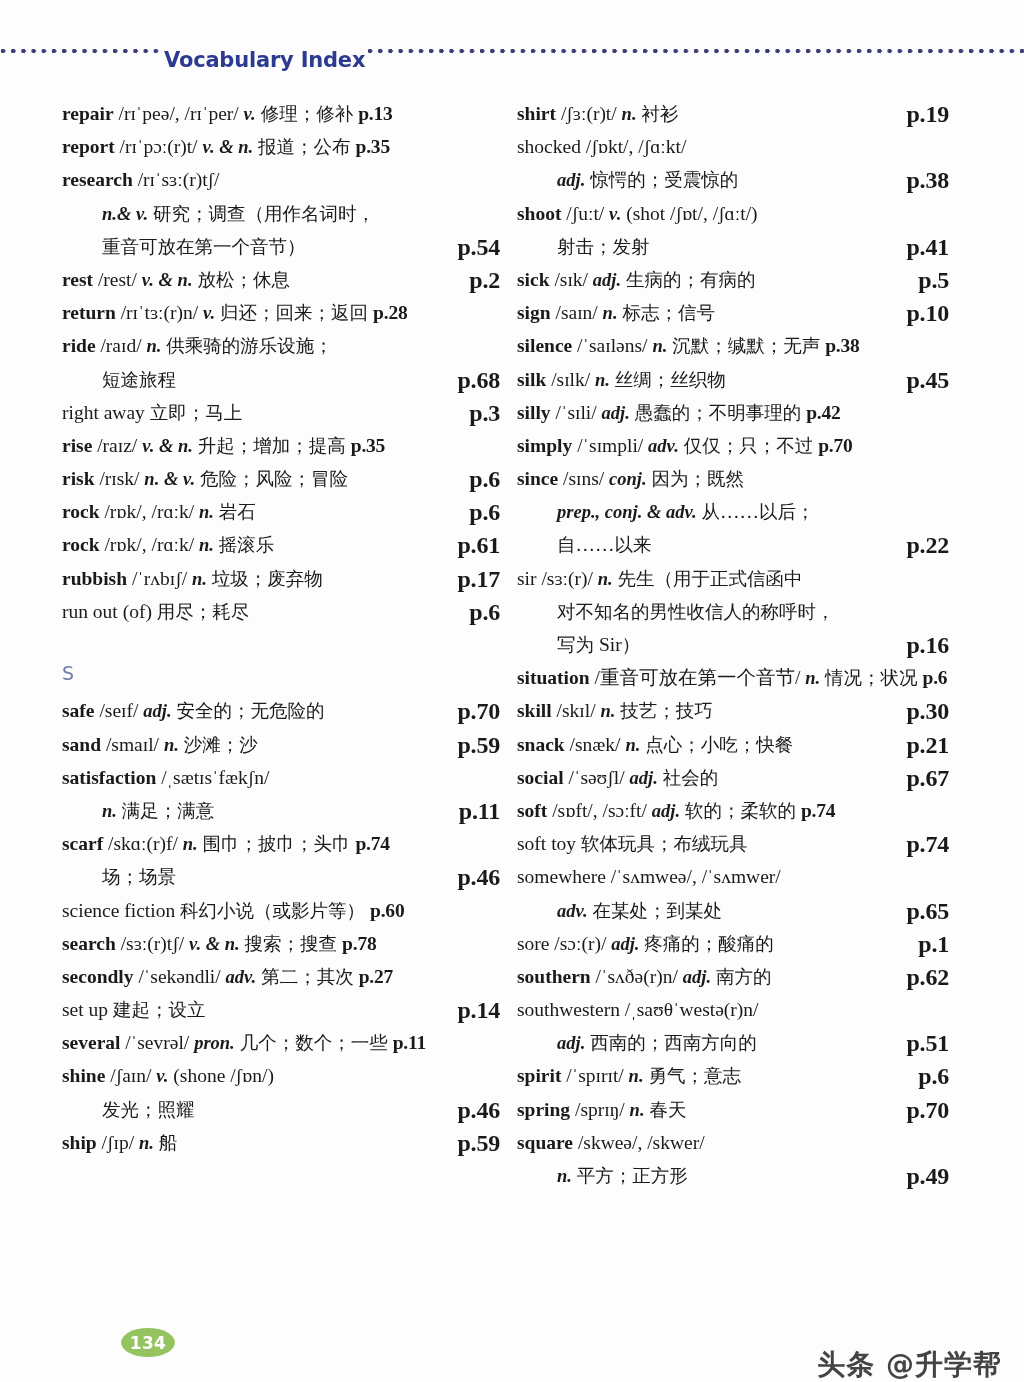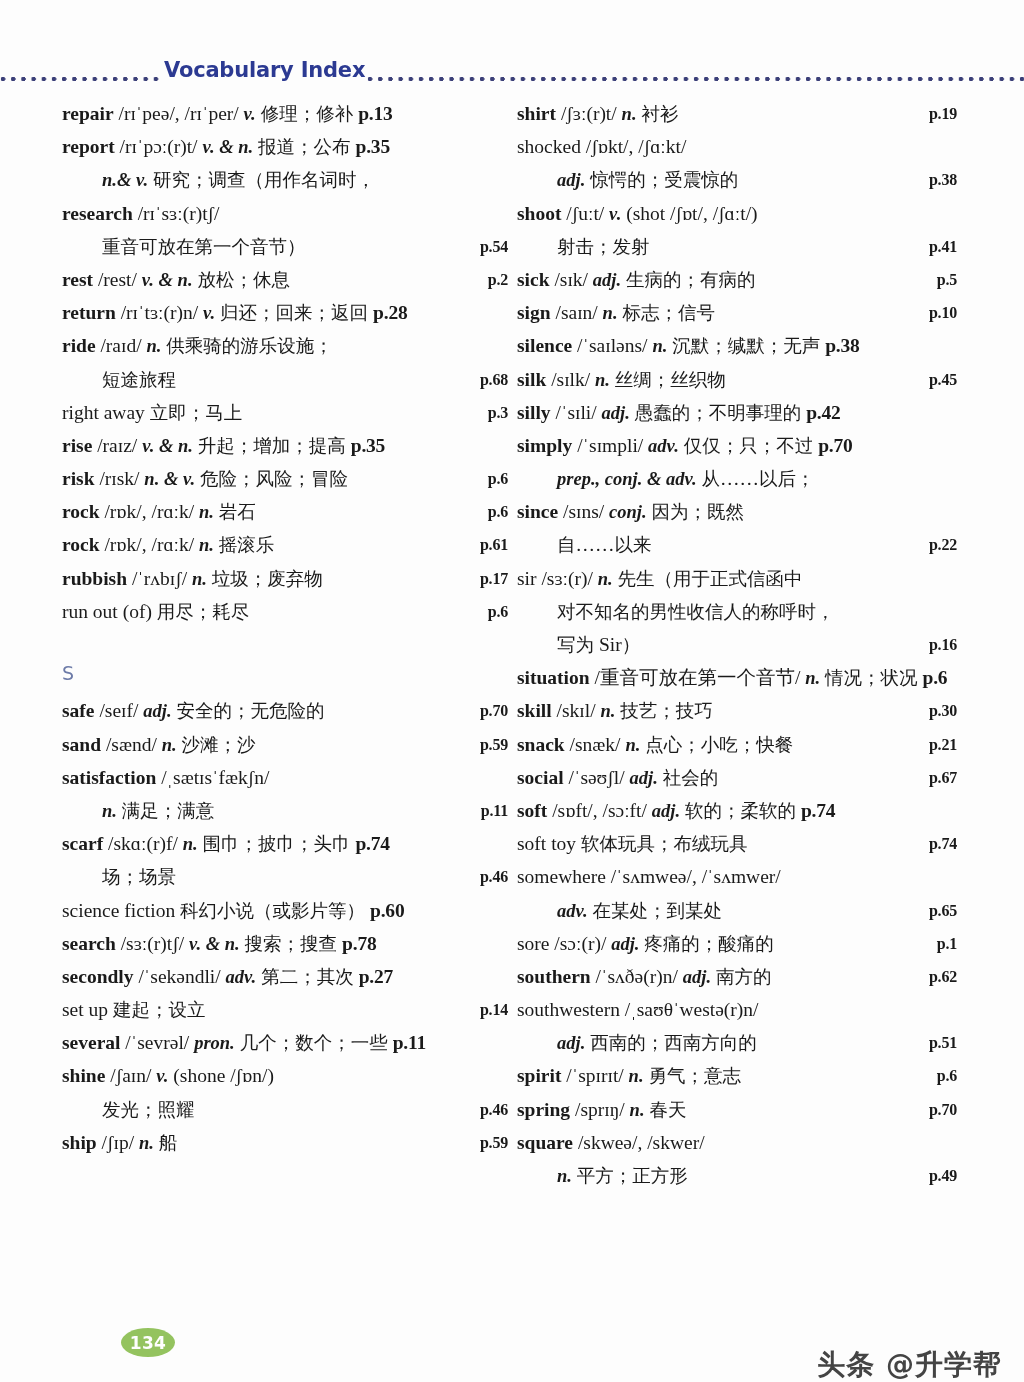--- a/index.html
+++ b/index.html
@@ -23,21 +23,21 @@
   }
 
   
   .header {
     position: absolute;
     top: 48px;
     left: 0;
     width: 1024px;
     height: 34px;
     display: flex;
-    align-items: flex-end;
+    align-items: flex-start;
     overflow: hidden;
   }
   .dots {
     flex: 0 0 auto;
     height: 6px;
     background-image: radial-gradient(circle at 3px 3px, #3b3f78 2.1px, rgba(0,0,0,0) 2.4px);
     background-size: 10.2px 6px;
     background-repeat: repeat-x;
   }
   .dots-left { width: 162px; }
@@ -84,24 +84,24 @@
   .entry .line {
     position: relative;
     display: block;
     height: 33.2px;
   }
   .entry .line.cont {
     padding-left: 40px;
   }
   .pg {
     position: absolute;
-    right: 0;
+    right: 8px;
     top: 0;
     font-weight: 700;
-    font-size: 16px;
+    font-size: 24px;
     letter-spacing: -0.2px;
   }
   
   .pg-inline {
     font-weight: 700;
     font-size: 19.5px;
     letter-spacing: -0.2px;
     margin-left: 5px;
   }
 
@@ -171,22 +171,22 @@
 
   <div class="columns">
     <div class="col col-left" id="col-left">
         <div class="entry">
           <div class="line"><span class="hw">repair</span> <span class="ipa">/rɪˈpeə/, /rɪˈper/ </span><span class="pos">v.</span><span class="ipa"> </span><span class="zh">修理；修补</span><span class="pg-inline">p.13</span></div>
         </div>
         <div class="entry">
           <div class="line"><span class="hw">report</span> <span class="ipa">/rɪˈpɔː(r)t/ </span><span class="pos">v. &amp; n.</span><span class="ipa"> </span><span class="zh">报道；公布</span><span class="pg-inline">p.35</span></div>
         </div>
         <div class="entry">
+          <div class="line"><span class="hw">research</span> <span class="ipa">/rɪˈsɜː(r)tʃ/</span></div>
           <div class="line cont"><span class="pos">n.&amp; v.</span><span class="ipa"> </span><span class="zh">研究；调查（用作名词时，</span></div>
-          <div class="line"><span class="hw">research</span> <span class="ipa">/rɪˈsɜː(r)tʃ/</span></div>
           <div class="line cont"><span class="zh">重音可放在第一个音节）</span><span class="pg">p.54</span></div>
         </div>
         <div class="entry">
           <div class="line"><span class="hw">rest</span> <span class="ipa">/rest/ </span><span class="pos">v. &amp; n.</span><span class="ipa"> </span><span class="zh">放松；休息</span><span class="pg">p.2</span></div>
         </div>
         <div class="entry">
           <div class="line"><span class="hw">return</span> <span class="ipa">/rɪˈtɜː(r)n/ </span><span class="pos">v.</span><span class="ipa"> </span><span class="zh">归还；回来；返回</span><span class="pg-inline">p.28</span></div>
         </div>
         <div class="entry">
           <div class="line"><span class="hw">ride</span> <span class="ipa">/raɪd/ </span><span class="pos">n.</span><span class="ipa"> </span><span class="zh">供乘骑的游乐设施；</span></div>
@@ -212,21 +212,21 @@
         </div>
         <div class="entry">
           <div class="line"><span class="ipa">run out (of) </span><span class="zh">用尽；耗尽</span><span class="pg">p.6</span></div>
         </div>
         <div class="spacer-line"></div>
         <div class="sect-letter">S</div>
         <div class="entry">
           <div class="line"><span class="hw">safe</span> <span class="ipa">/seɪf/ </span><span class="pos">adj.</span><span class="ipa"> </span><span class="zh">安全的；无危险的</span><span class="pg">p.70</span></div>
         </div>
         <div class="entry">
-          <div class="line"><span class="hw">sand</span> <span class="ipa">/sænd/ </span><span class="pos">n.</span><span class="ipa"> </span><span class="zh">沙滩；沙</span><span class="pg">p.59</span></div>
+          <div class="line"><span class="hw">sand</span> <span class="ipa">/smaɪl/ </span><span class="pos">n.</span><span class="ipa"> </span><span class="zh">沙滩；沙</span><span class="pg">p.59</span></div>
         </div>
         <div class="entry">
           <div class="line"><span class="hw">satisfaction</span> <span class="ipa">/ˌsætɪsˈfækʃn/</span></div>
           <div class="line cont"><span class="pos">n.</span><span class="ipa"> </span><span class="zh">满足；满意</span><span class="pg">p.11</span></div>
         </div>
         <div class="entry">
           <div class="line"><span class="hw">scarf</span> <span class="ipa">/skɑː(r)f/ </span><span class="pos">n.</span><span class="ipa"> </span><span class="zh">围巾；披巾；头巾</span><span class="pg-inline">p.74</span></div>
         </div>
         <div class="entry">
           <div class="line cont"><span class="zh">场；场景</span><span class="pg">p.46</span></div>
@@ -278,22 +278,22 @@
         <div class="entry">
           <div class="line"><span class="hw">silk</span> <span class="ipa">/sɪlk/ </span><span class="pos">n.</span><span class="ipa"> </span><span class="zh">丝绸；丝织物</span><span class="pg">p.45</span></div>
         </div>
         <div class="entry">
           <div class="line"><span class="hw">silly</span> <span class="ipa">/ˈsɪli/ </span><span class="pos">adj.</span><span class="ipa"> </span><span class="zh">愚蠢的；不明事理的</span><span class="pg-inline">p.42</span></div>
         </div>
         <div class="entry">
           <div class="line"><span class="hw">simply</span> <span class="ipa">/ˈsɪmpli/ </span><span class="pos">adv.</span><span class="ipa"> </span><span class="zh">仅仅；只；不过</span><span class="pg-inline">p.70</span></div>
         </div>
         <div class="entry">
+          <div class="line"><span class="hw">since</span> <span class="ipa">/sɪns/ </span><span class="pos">conj.</span><span class="ipa"> </span><span class="zh">因为；既然</span></div>
           <div class="line cont"><span class="pos">prep., conj. &amp; adv.</span><span class="ipa"> </span><span class="zh">从</span><span class="ipa">……</span><span class="zh">以后；</span></div>
-          <div class="line"><span class="hw">since</span> <span class="ipa">/sɪns/ </span><span class="pos">conj.</span><span class="ipa"> </span><span class="zh">因为；既然</span></div>
           <div class="line cont"><span class="zh">自</span><span class="ipa">……</span><span class="zh">以来</span><span class="pg">p.22</span></div>
         </div>
         <div class="entry">
           <div class="line"><span class="ipa">sir /sɜː(r)/ </span><span class="pos">n.</span><span class="ipa"> </span><span class="zh">先生（用于正式信函中</span></div>
           <div class="line cont"><span class="zh">对不知名的男性收信人的称呼时，</span></div>
           <div class="line cont"><span class="zh">写为</span><span class="ipa"> Sir</span><span class="zh">）</span><span class="pg">p.16</span></div>
         </div>
         <div class="entry">
           <div class="line"><span class="hw">situation</span> <span class="ipa">/重音可放在第一个音节/ </span><span class="pos">n.</span><span class="ipa"> </span><span class="zh">情况；状况</span><span class="pg-inline">p.6</span></div>
         </div>

